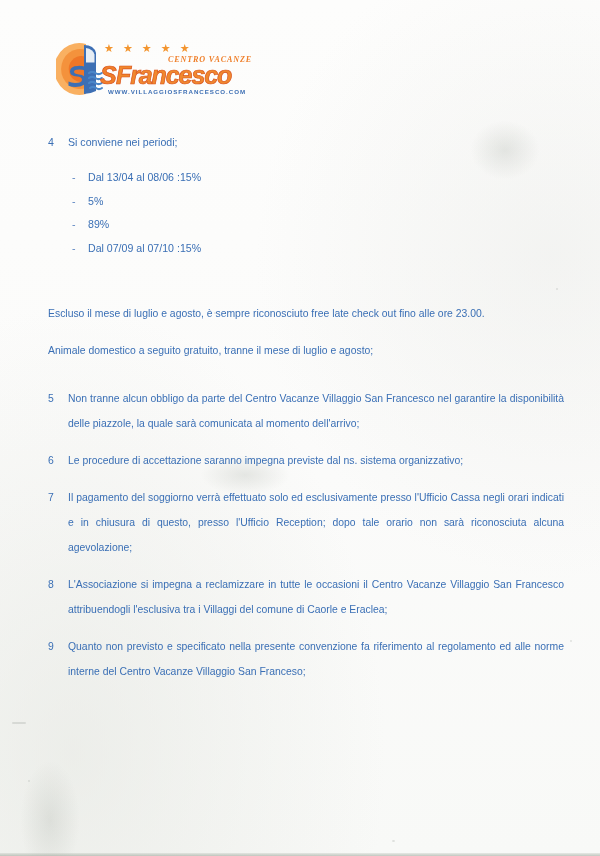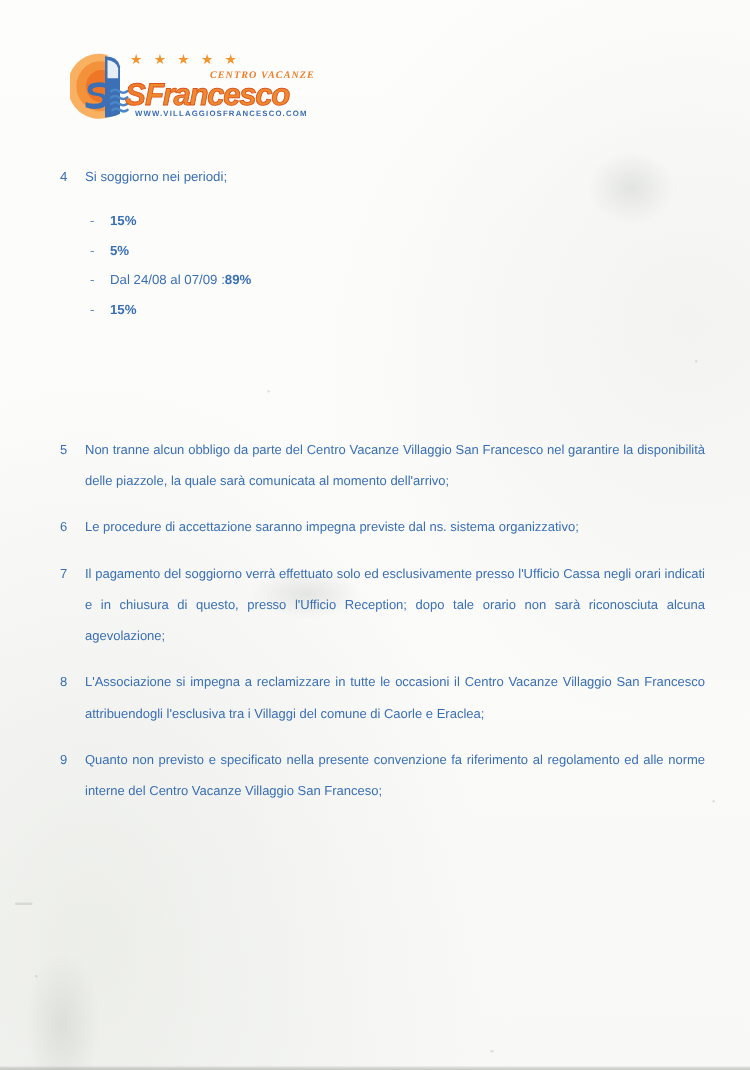--- a/index.html
+++ b/index.html
@@ -145,21 +145,21 @@
     font-size: 10.6px;
     line-height: 23.5px;
     color: #3a6fb5;
     white-space: nowrap;
   }
   .bullet-row .dash {
     flex: 0 0 auto;
     width: 16px;
     color: #5c86c2;
   }
-  .bullet-row .pct { font-weight: bold; }
+  .bullet-row .pct { font-weight: normal; }
 
   .para {
     font-size: 10.4px;
     line-height: 19px;
     color: #3a6fb5;
     text-align: left;
     white-space: nowrap;
   }
 
   .gap-26 { height: 26px; }
@@ -215,55 +215,58 @@
       </svg>
     </div>
 
     <div class="weburl">WWW.VILLAGGIOSFRANCESCO.COM</div>
   </div>
 
   <div class="body-text">
 
     <div class="clause clause-4 single">
       <span class="num">4</span>
-      <span class="txt">Si soggiorno nei periodi;</span>
+      <span class="txt">Si conviene nei periodi;</span>
     </div>
 
     <div class="bullets">
 
       <div class="bullet-row">
         <span class="dash">-</span>
+        <span>Dal 13/04 al 08/06 : </span>
         <span class="pct">15%</span>
       </div>
 
       <div class="bullet-row">
         <span class="dash">-</span>
         <span class="pct">5%</span>
       </div>
 
       <div class="bullet-row">
         <span class="dash">-</span>
-        <span>Dal 24/08 al 07/09 : </span>
         <span class="pct">89%</span>
       </div>
 
       <div class="bullet-row">
         <span class="dash">-</span>
+        <span>Dal 07/09 al 07/10 : </span>
         <span class="pct">15%</span>
       </div>
     </div>
 
     <div class="gap-26"></div>
 
 
     <div class="gap-18"></div>
 
+    <div class="para">Escluso il mese di luglio e agosto, è sempre riconosciuto free late check out fino alle ore 23.00.</div>
 
     <div class="gap-18"></div>
 
+    <div class="para">Animale domestico a seguito gratuito, tranne il mese di luglio e agosto;</div>
 
     <div class="gap-26"></div>
 
     <div class="clause">
       <span class="num">5</span>
       <span class="txt">Non tranne alcun obbligo da parte del Centro Vacanze Villaggio San Francesco nel garantire la disponibilità delle piazzole, la quale sarà comunicata al momento dell'arrivo;</span>
     </div>
 
     <div class="gap-12"></div>
 

